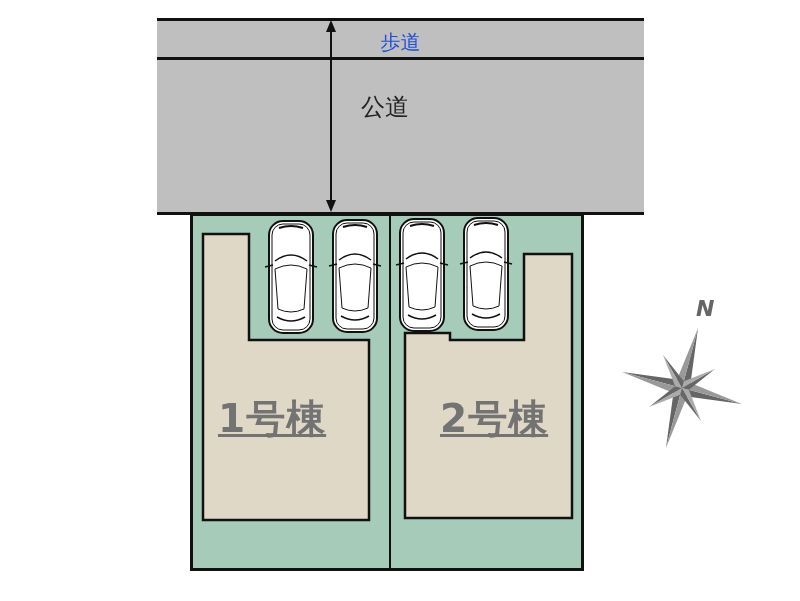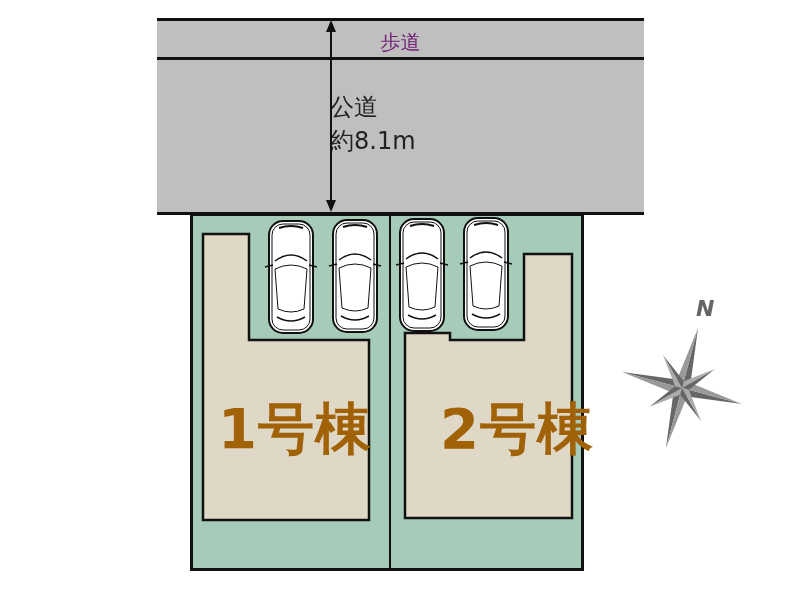--- a/index.html
+++ b/index.html
@@ -3,38 +3,37 @@
 <meta charset="utf-8">
 <style>
   html, body { margin:0; padding:0; background:#ffffff; }
   body { width:800px; height:601px; position:relative; overflow:hidden;
          font-family:"DejaVu Sans", sans-serif; }
   .abs { position:absolute; }
   .sidewalk { left:157px; top:18px; width:487px; height:42px; background:#bfbfbf;
               border-top:3px solid #111; border-bottom:3px solid #111; box-sizing:border-box; }
   .road { left:157px; top:60px; width:487px; height:155px; background:#bfbfbf;
           border-bottom:3px solid #111; box-sizing:border-box; }
-  .sidewalk-label { left:0; width:100%; top:8px; text-align:center; font-size:20px; color:#701a75; }
-  .road-label { left:330px; top:90px; font-size:24px; color:#222; line-height:34px; text-align:left; width:110px; }
+  .sidewalk-label { left:0; width:100%; top:8px; text-align:center; font-size:20px; color:#1d4ed8; }
+  .road-label { left:330px; top:90px; font-size:24px; color:#222; line-height:34px; text-align:center; width:110px; }
   .lot { top:213px; height:358px; background:#a6cbb9; border:3px solid #111; box-sizing:border-box; }
   .lot1 { left:190px; width:201px; border-right-width:2px; }
   .lot2 { left:389px; width:195px; border-left-width:2px; }
-  .bldg-text { font-size:56px; color:#a16207; font-weight:bold; letter-spacing:1px; }
+  .bldg-text { font-size:39px; color:#737373; font-weight:bold; letter-spacing:1px;text-decoration:underline; }
   svg { position:absolute; left:0; top:0; }
 </style>
 </head>
 <body>
 
 <div class="abs sidewalk">
   <div class="abs sidewalk-label">歩道</div>
 </div>
 <div class="abs road"></div>
 <div class="abs road-label">
   <div>公道</div>
-  <div>約8.1m</div>
 </div>
 
 <div class="abs lot lot1"></div>
 <div class="abs lot lot2"></div>
 
 <svg width="800" height="601">
 
   <g stroke="#111" stroke-width="2" fill="#111">
     <line x1="331" y1="24" x2="331" y2="206"></line>
     <polygon points="326,32 331,20 336,32" stroke="none"></polygon>

